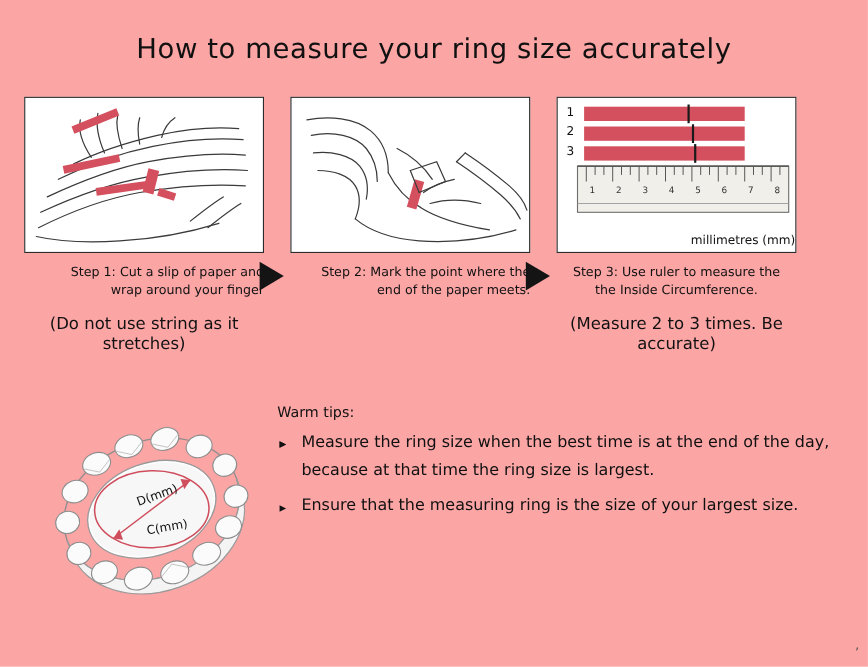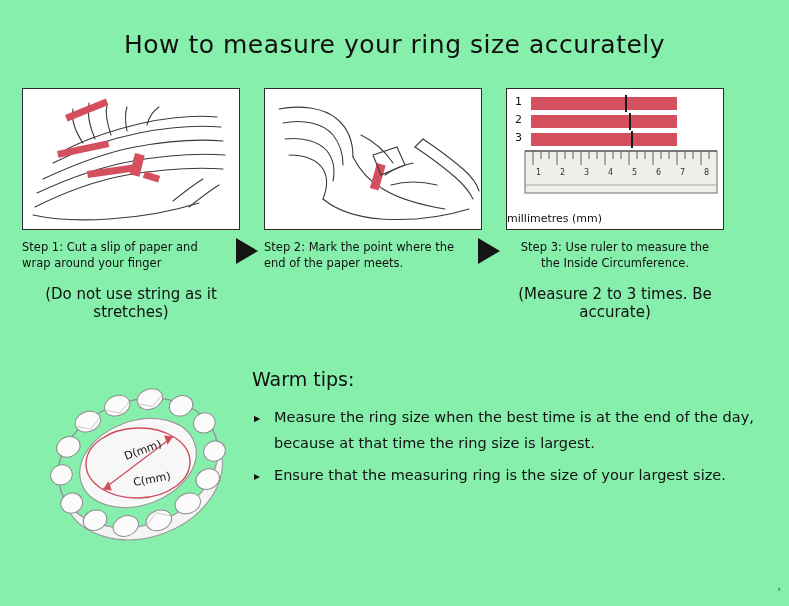--- a/index.html
+++ b/index.html
@@ -12,21 +12,21 @@
     height: 606px;
     font-family: "DejaVu Sans", sans-serif;
     color: #1a1a1a;
     overflow: hidden;
     position: relative;
   }
   .page {
     position: relative;
     width: 789px;
     height: 606px;
-    background: #86efac;
+    background: #fca5a5;
   }
 
   
   .title {
     position: absolute;
     top: 30px;
     left: 0;
     width: 789px;
     text-align: center;
     font-size: 25px;
@@ -69,21 +69,21 @@
     border-bottom: 13px solid transparent;
     border-left: 22px solid #141414;
   }
   .arrow-1 { left: 236px; }
   .arrow-2 { left: 478px; }
 
   .caption {
     margin-top: 9px;
     font-size: 11.5px;
     line-height: 16px;
-    text-align: left;
+    text-align: right;
     color: #111;
   }
   .caption b { font-weight: normal; }
   .cap-left { text-align: center; }
 
   .subnote {
     margin-top: 14px;
     font-size: 15px;
     text-align: center;
     color: #111;
@@ -97,21 +97,21 @@
     position: absolute;
     font-size: 11px;
     color: #111;
     left: 8px;
   }
 
   .mm-label {
     position: absolute;
     bottom: 4px;
     width: 100%;
-    text-align: left;
+    text-align: right;
     font-size: 11px;
     color: #111;
   }
 
   
   .lower {
     position: absolute;
     top: 350px;
     left: 0;
     width: 789px;
@@ -126,23 +126,23 @@
     height: 215px;
   }
 
   .tips {
     position: absolute;
     left: 252px;
     top: 18px;
     width: 520px;
   }
   .tips-heading {
-    font-size: 19px;
-    color: #111;
-    margin-bottom: 14px;
+    font-size: 13px;
+    color: #111;
+    margin-bottom: 6px;
   }
   .tip {
     position: relative;
     padding-left: 22px;
     font-size: 14.5px;
     line-height: 26px;
     color: #111;
     margin-bottom: 6px;
   }
   .tip .bullet {

